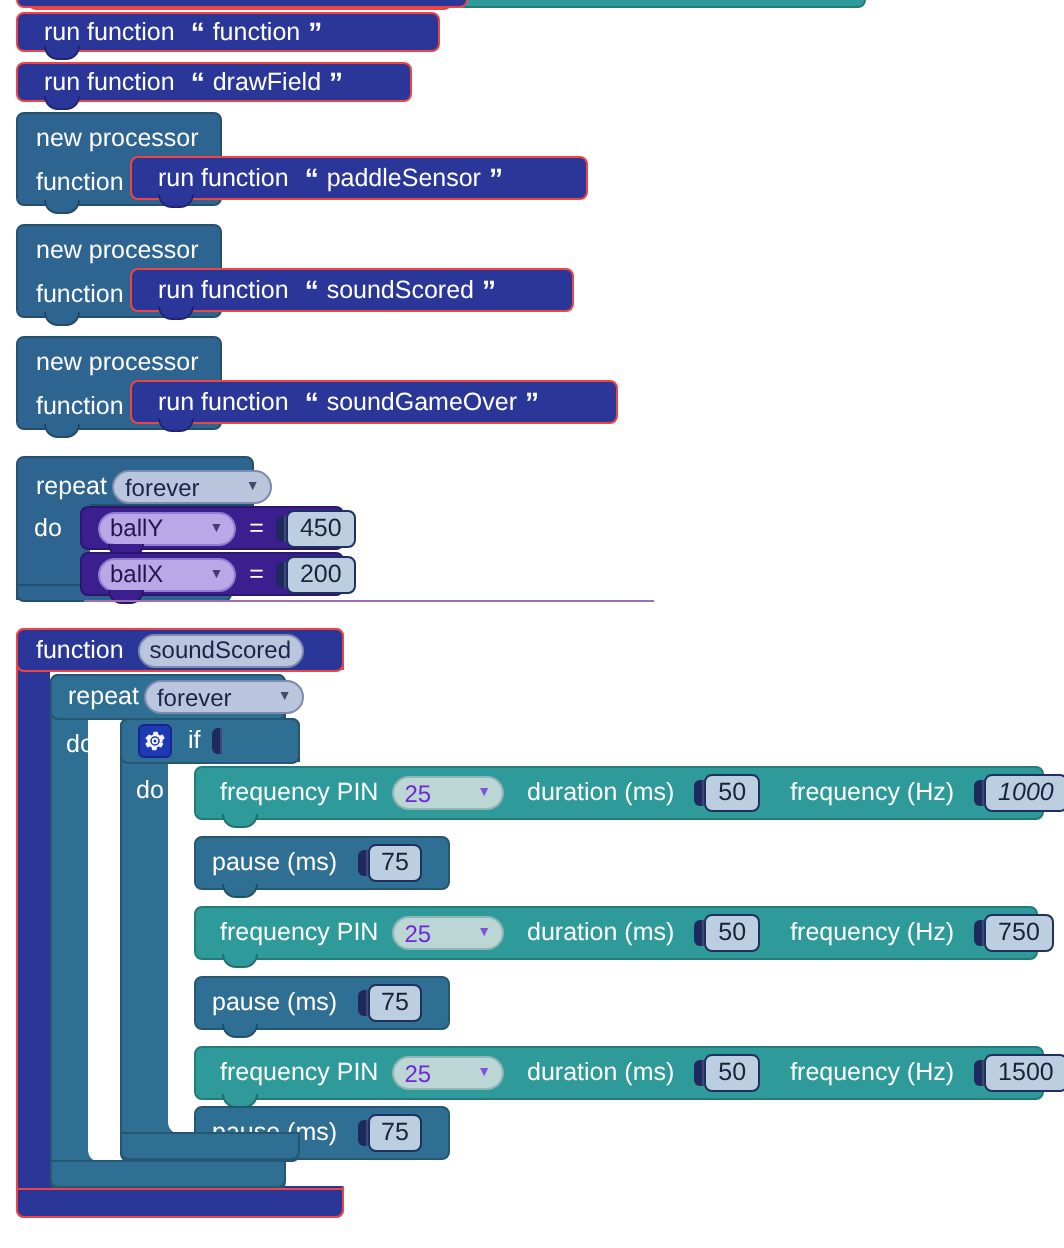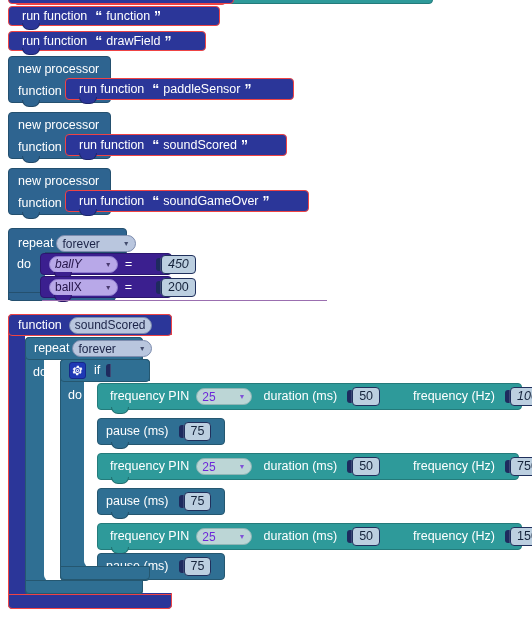--- a/index.html
+++ b/index.html
@@ -38,21 +38,21 @@
     height:17px;padding:0 5px;margin:0 3px;border-radius:9px;
     background:#a9b8d6;color:#1b2347;font-size:12px;white-space:nowrap;
     border:1px solid #7d8cae;box-sizing:border-box;gap:19px;
   }
   .field.light{background:#b9c6de;}
   .field.lilac{background:#b8a8e8;color:#241449;border-color:#8f7ccd;}
   .field.tealf{background:#bcd6d6;color:#6d28d9;border-color:#8fb5b5;}
   .caret{margin-left:4px;font-size:7px;opacity:.75;}
 
   
-  .numsock{display:inline-flex;align-items:center;margin:0 20px;}
+  .numsock{display:inline-flex;align-items:center;margin:0 2px;}
   .plug{width:5px;height:13px;background:#1e2a5e;border-radius:3px 0 0 3px;
         box-shadow:inset -1px 0 0 rgba(255,255,255,.15);}
   .num{display:inline-flex;align-items:center;justify-content:center;
        height:19px;min-width:26px;padding:0 6px;border-radius:4px;
        background:#bccfe0;color:#16243c;font-size:12.5px;
        border:1.5px solid #20305c;box-sizing:border-box;}
 
   .quote{font-size:14px;font-weight:bold;margin:0 4px;letter-spacing:0;}
   .lbl{margin:0 4px;}
 
@@ -133,21 +133,21 @@
       </span>
     </div>
   </div>
 
   <div class="spine c-steel" style="left:8px;top:252px;width:37px;height:48px;background:#2e6490;border-left:1px solid #24506f;border-right:none;border-top:none;border-bottom:none;"></div>
   <div class="blk" style="left:8px;top:253px;width:37px;height:22px;background:transparent;border:none;">
     <span class="txt" style="margin-left:9px;">do</span>
   </div>
   <div class="spine c-steel" style="left:8px;top:292px;width:108px;height:9px;border-radius:0 0 4px 4px;"></div>
 
-  <div class="blk c-purple notch" style="left:40px;top:253px;width:132px;height:22px;padding:0 5px;font-style:italic;">
+  <div class="blk c-purple notch" style="left:40px;top:253px;width:132px;height:22px;padding:0 5px;">
     <span class="field lilac">
       <span>ballY</span>
       <span class="caret">▼</span>
     </span>
     <span class="txt lbl">=</span>
     <span class="numsock">
       <span class="plug"></span>
       <span class="num">450</span>
     </span>
   </div>

